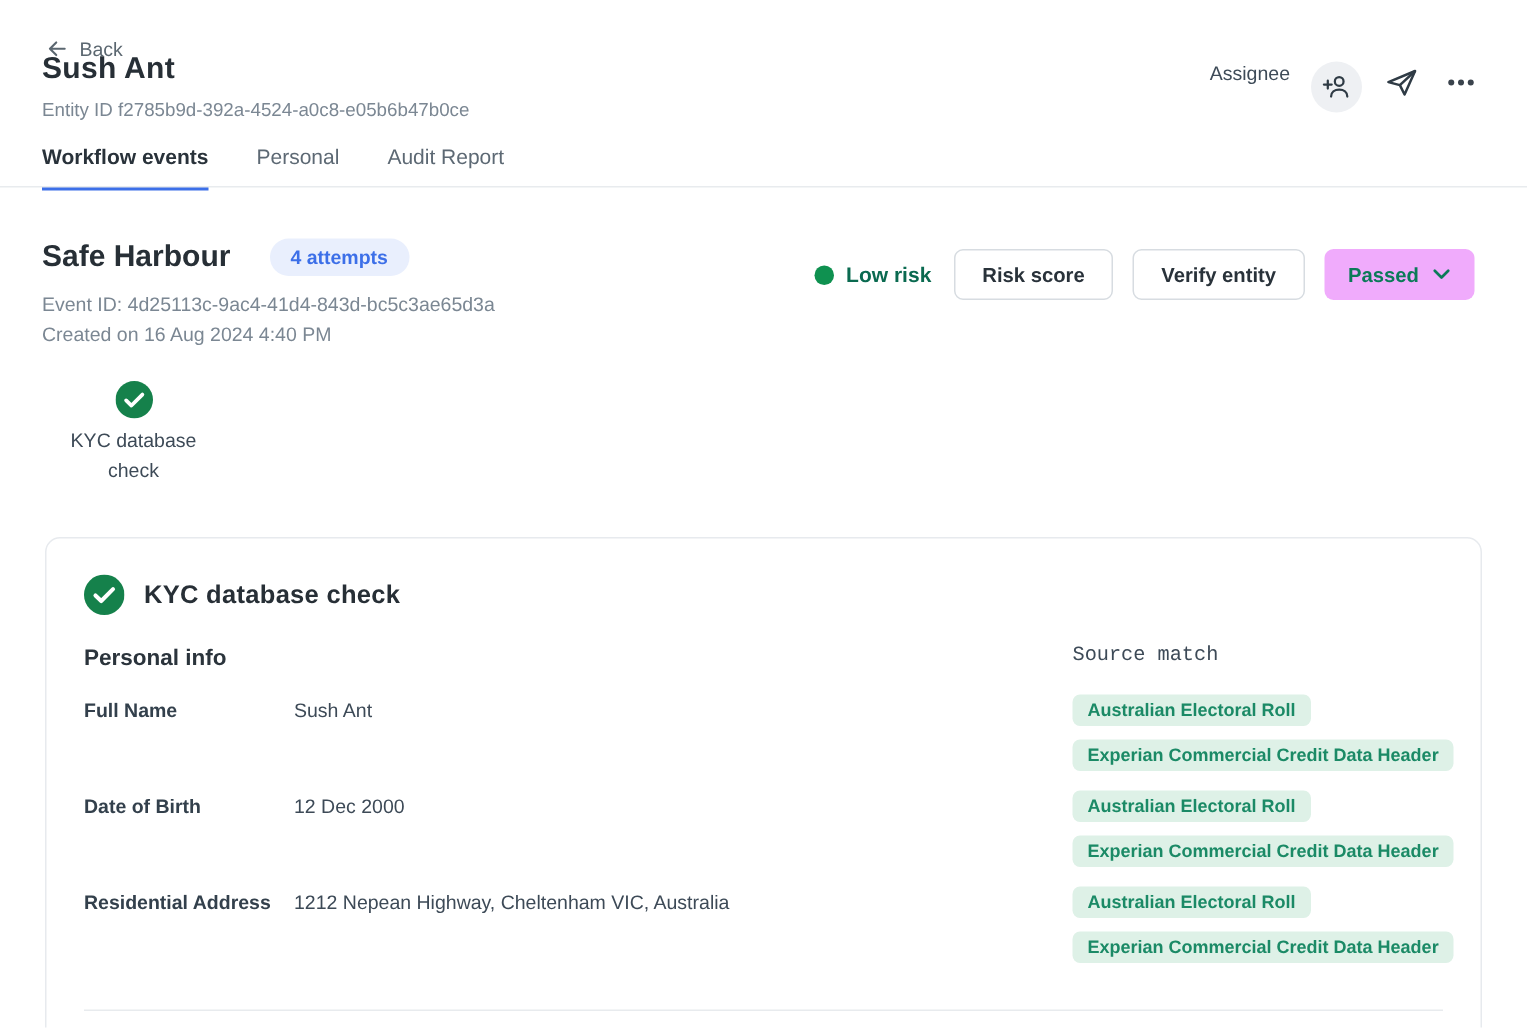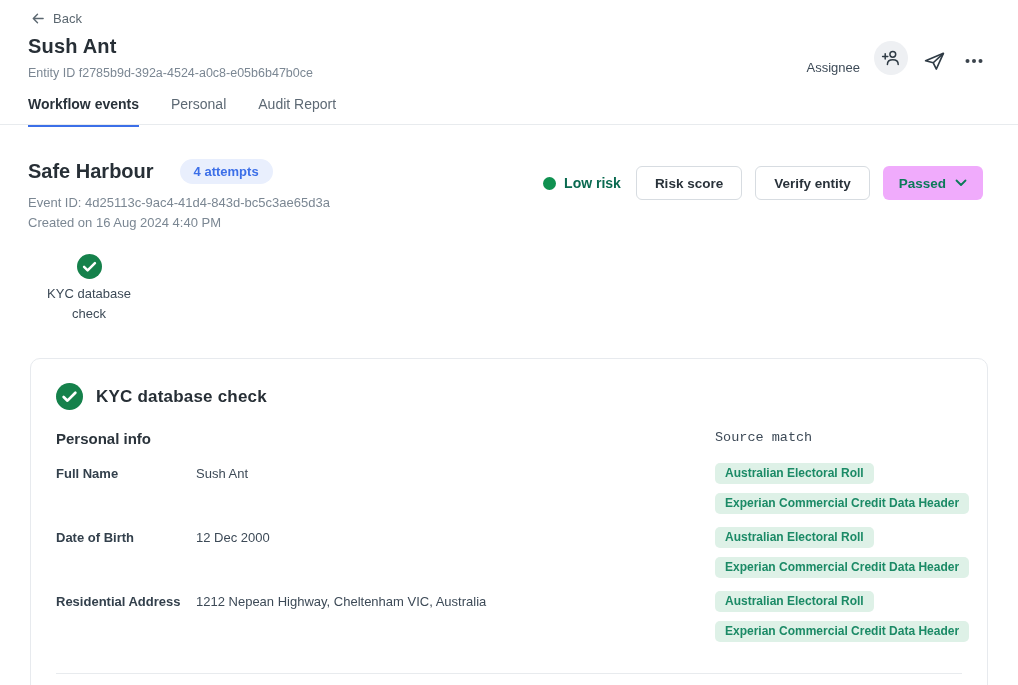--- a/index.html
+++ b/index.html
@@ -8,36 +8,36 @@
     position:relative;
     background:#ffffff;
     font-family:"Liberation Sans", sans-serif;
     color:#29323a;
     overflow:hidden;
   }
   svg { display:block; }
 
   
   .back-link {
-    position:absolute; left:30px; top:11px;
+    position:absolute; left:30px; top:25px;
     display:flex; align-items:center; gap:8px;
     font-size:13px; color:#5b6770; cursor:pointer;
   }
   .page-title {
     position:absolute; left:28px; top:35px;
     font-size:20px; font-weight:700; color:#272f36;
     letter-spacing:.2px;
   }
   .entity-id {
     position:absolute; left:28px; top:66px;
     font-size:12.5px; color:#7b8793;
   }
   .header-actions {
     position:absolute; right:30px; top:41px;
-    display:flex; align-items:flex-end; gap:12px;
+    display:flex; align-items:flex-start; gap:12px;
   }
   .assignee-label { font-size:13px; color:#3e4b58; margin-right:2px; }
   .icon-btn-circle {
     width:34px; height:34px; border-radius:50%;
     background:#eef0f3; border:none;
     display:flex; align-items:center; justify-content:center;
     cursor:pointer;
   }
   .icon-btn-plain {
     background:none; border:none; cursor:pointer;

